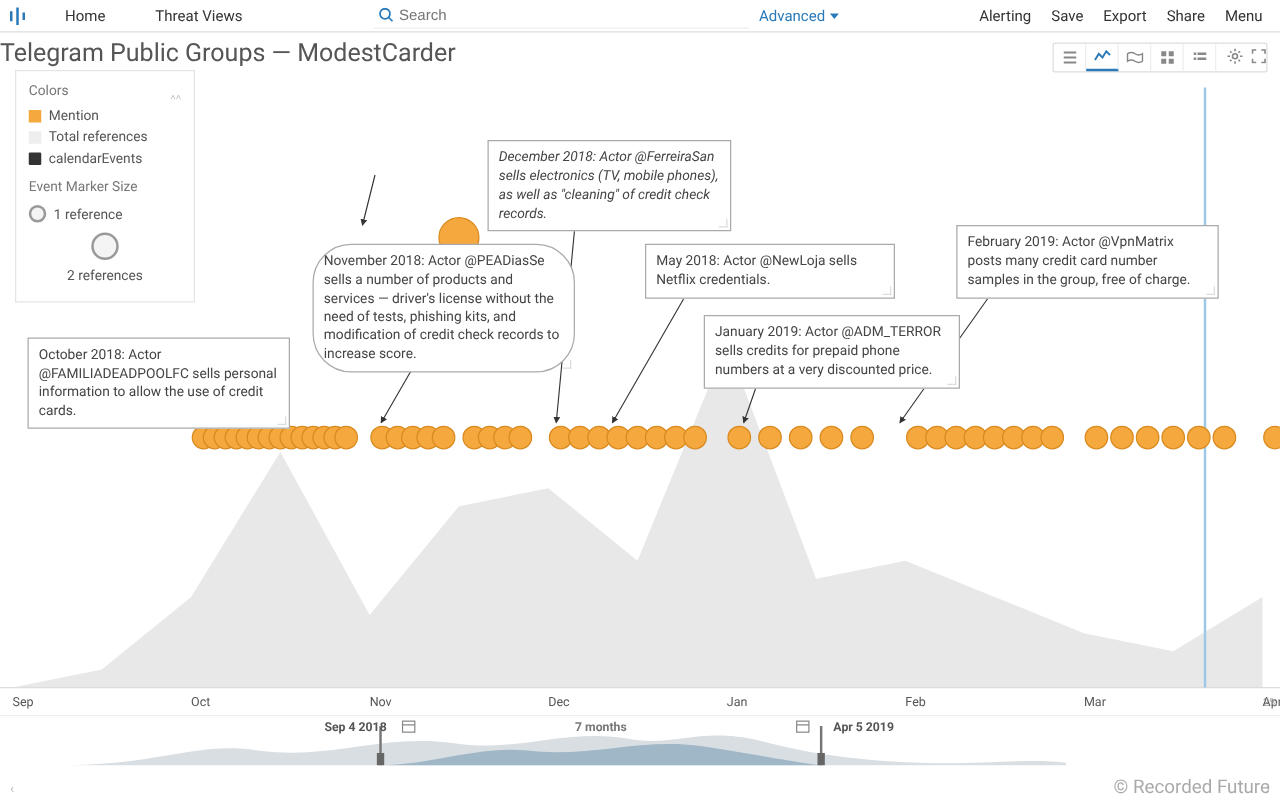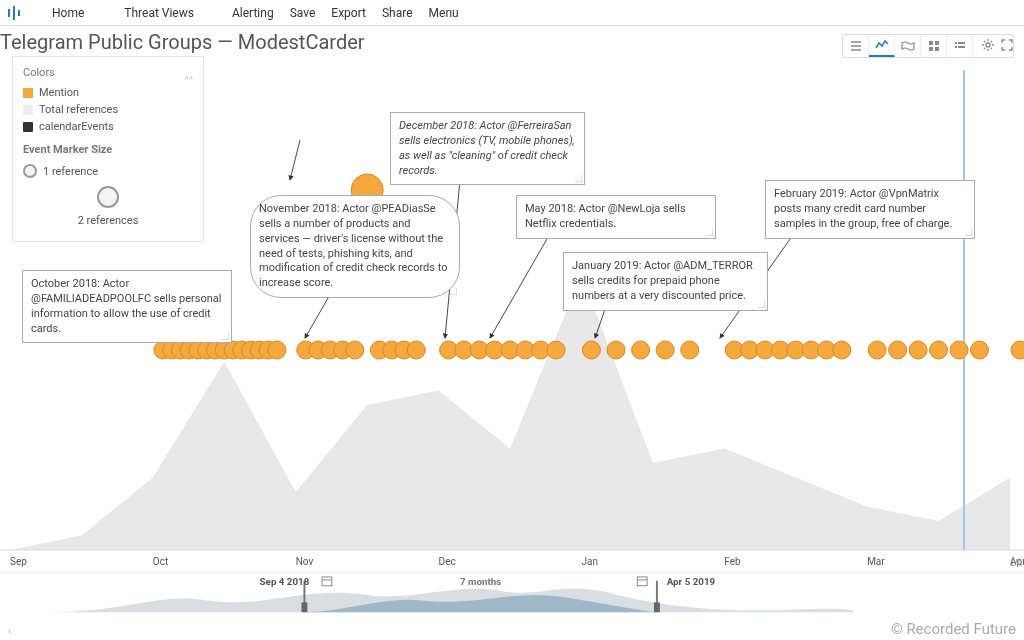--- a/index.html
+++ b/index.html
@@ -23,27 +23,27 @@
   .vt-btn { width:26px; height:22px; display:flex; align-items:center; justify-content:center; color:#888; border-right:1px solid #eee; cursor:pointer; }
   .vt-btn:last-of-type { border-right:none; }
   .vt-btn.active { color:#2a7ab9; border-bottom:2px solid #2a7ab9; }
   .gear-group { display:flex; align-items:center; gap:6px; margin-left:8px; color:#888; }
   .gear-group span { cursor:pointer; }
 
   
   .chart-title { position:absolute; left:0; right:0; top:30px; text-align:left; font-size:20px; color:#555; font-weight:400; }
 
   
-  .legend { position:absolute; left:12px; top:56px; width:192px; border:1px solid #e5e5e5; padding:8px 10px 12px 10px; background:#fff; }
+  .legend { position:absolute; left:12px; top:56px; width:144px; border:1px solid #e5e5e5; padding:8px 10px 12px 10px; background:#fff; }
   .legend .legend-header { color:#777; font-size:11px; display:flex; justify-content:space-between; align-items:center; margin-bottom:4px; }
   .legend-row { display:flex; align-items:center; gap:6px; font-size:11px; color:#555; padding:2px 0; }
   .sw { width:10px; height:10px; }
   .sw.orange { background:#f5a83d; }
   .sw.cal { width:10px; height:10px; background:#333; border-radius:1px; }
-  .legend .sub { margin-top:8px; color:#777; font-size:11px;font-weight:bold; }
+  .legend .sub { margin-top:8px; color:#777; font-size:11px; }
   .bubble-lg { width:14px; height:14px; border:2px solid #999; border-radius:50%; background:#f4f4f4; }
   .bubble-xl { width:22px; height:22px; border:2px solid #999; border-radius:50%; background:#f4f4f4; }
 
   
   .plot { position:absolute; left:0; right:0; top:60px; bottom:70px; }
   .plot svg { width:100%; height:100%; }
 
   .x-axis-label { font-size:10px; fill:#555; }
   .x-axis-year { font-size:10px; fill:#555; }
 
@@ -74,20 +74,37 @@
         <g fill="#2a7ab9">
           <rect x="2" y="4" width="2" height="8"></rect>
           <rect x="7" y="1" width="2" height="14"></rect>
           <rect x="12" y="5" width="2" height="6"></rect>
         </g>
       </svg>
   </span>
   <span class="nav-link">Home</span>
   <span class="nav-link">Threat Views</span>
 
+  <div class="search-wrap">
+    <span class="search-icon-wrap">
+      <span class="search-icon">
+        <svg width="12" height="12" viewBox="0 0 12 12">
+            <circle cx="5" cy="5" r="4" fill="none" stroke="#2a7ab9" stroke-width="1.4"></circle>
+            <line x1="8" y1="8" x2="11" y2="11" stroke="#2a7ab9" stroke-width="1.4"></line>
+          </svg>
+      </span>
+      <input class="search" placeholder="Search" style="">
+    </span>
+    <span class="adv">
+      <span>Advanced</span>
+      <svg width="9" height="9" viewBox="0 0 10 10">
+          <polygon points="1,3 9,3 5,8" fill="#2a7ab9"></polygon>
+        </svg>
+    </span>
+  </div>
 
   <div class="right-links">
     <span class="nav-link">Alerting</span>
     <span class="nav-link">Save</span>
     <span class="nav-link">Export</span>
     <span class="nav-link">Share</span>
     <span class="nav-link">Menu</span>
   </div>
 </div>
 

